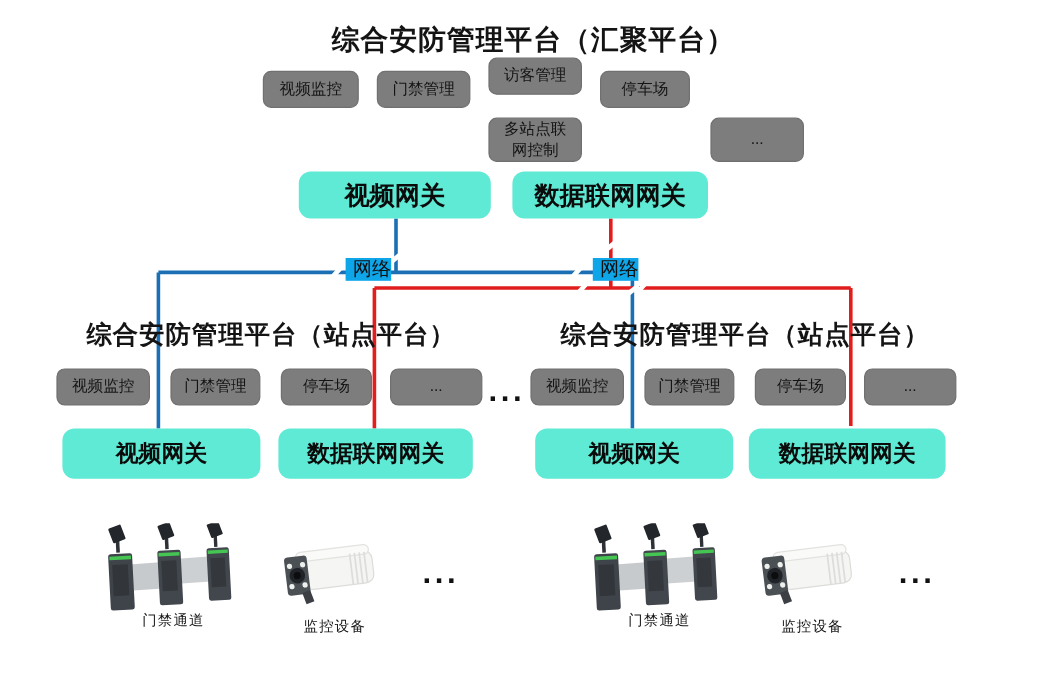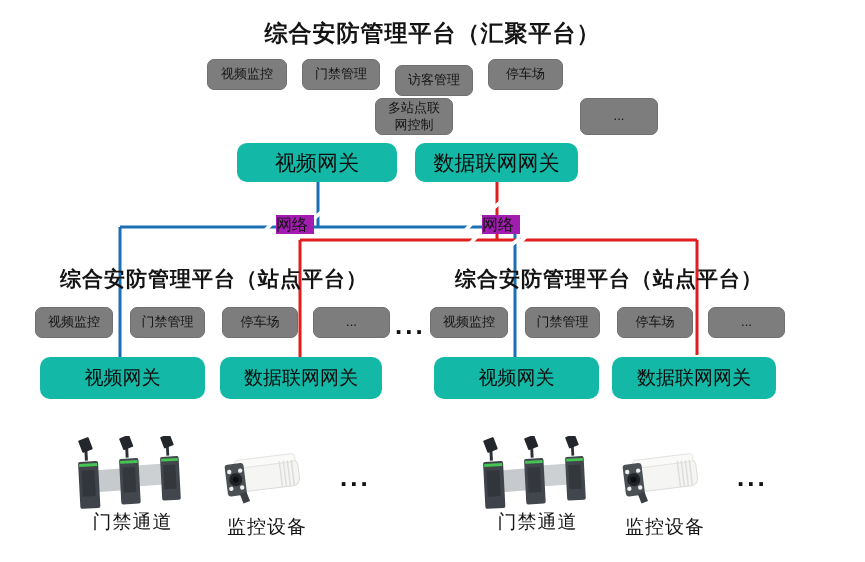--- a/index.html
+++ b/index.html
@@ -1,41 +1,41 @@
 <!DOCTYPE html>
 <html><head>
 <meta charset="utf-8">
 <style>
   html,body{margin:0;padding:0;background:#ffffff;}
   .canvas{
     position:relative;width:789px;height:562px;background:#ffffff;overflow:hidden;
-    font-family:"Liberation Sans", sans-serif;color:#161616;
+    font-family:"Liberation Sans", sans-serif;color:#161616;margin-left:12px;
   }
   .wires{position:absolute;left:0;top:0;z-index:1;}
   .title{position:absolute;font-weight:bold;color:#141414;text-align:center;z-index:2;letter-spacing:1px;}
   .hub-title{left:0;width:865px;top:18px;font-size:23px;}
   .site-title{width:372px;top:265px;font-size:21px;}
   .gbtn{
     position:absolute;background:#7d7d7d;border:1px solid #707070;border-radius:7px;
     color:#141414;display:flex;align-items:center;justify-content:center;text-align:center;
     font-size:13px;line-height:1.3;padding:0 7px;box-sizing:border-box;z-index:2;
     word-break:break-all;
   }
   .bluebox{
-    position:absolute;background:#14b8a6;border-radius:10px;color:#0b0b0b;
-    display:flex;align-items:center;justify-content:center;z-index:2;font-weight:400;
+    position:absolute;background:#5eead4;border-radius:10px;color:#0b0b0b;
+    display:flex;align-items:center;justify-content:center;z-index:2;font-weight:700;
   }
   .bluebox.top{font-size:21px;}
   .bluebox.site{font-size:19px;}
   .netlbl{
-    position:absolute;background:#a21caf;font-size:16px;color:#101010;z-index:3;
-    text-align:left;line-height:19px;z-index:3;
+    position:absolute;background:#0ea5e9;font-size:16px;color:#101010;z-index:3;
+    text-align:right;line-height:19px;z-index:3;
   }
   .ell{position:absolute;font-weight:bold;color:#111;font-size:26px;letter-spacing:3px;z-index:2;}
-  .devlbl{position:absolute;font-size:19px;color:#161616;text-align:center;z-index:2;letter-spacing:1px;}
+  .devlbl{position:absolute;font-size:12px;color:#161616;text-align:center;z-index:2;letter-spacing:1px;}
   .devimg{position:absolute;z-index:2;}
   .watermark{
     position:absolute;right:8px;top:521px;font-family:"DejaVu Serif", serif;font-style:italic;
     color:#b4b4b4;font-size:19px;z-index:2;
   }
 </style>
 </head>
 <body>
 
 <div class="canvas">
@@ -54,24 +54,24 @@
       <path d="M313 219 L323 211"></path>
       <path d="M492 209 L502 201"></path>
       <path d="M510 246 L520 238"></path>
     </g>
   </svg>
 
   <div class="title hub-title">综合安防管理平台（汇聚平台）</div>
 
   <div class="gbtn" style="left:207px;top:59px;width:80px;height:31px">视频监控</div>
   <div class="gbtn" style="left:302px;top:59px;width:78px;height:31px">门禁管理</div>
-  <div class="gbtn" style="left:395px;top:65px;width:78px;height:31px">访客管理</div>
+  <div class="gbtn" style="left:395px;top:48px;width:78px;height:31px">访客管理</div>
   <div class="gbtn" style="left:488px;top:59px;width:75px;height:31px">停车场</div>
 
-  <div class="gbtn" style="left:375px;top:98px;width:78px;height:37px">多站点联网控制</div>
+  <div class="gbtn" style="left:395px;top:98px;width:78px;height:37px">多站点联网控制</div>
   <div class="gbtn" style="left:580px;top:98px;width:78px;height:37px">...</div>
 
   <div class="bluebox top" style="left:237px;top:143px;width:160px;height:39px">视频网关</div>
   <div class="bluebox top" style="left:415px;top:143px;width:163px;height:39px">数据联网网关</div>
 
   <div class="netlbl" style="left:276px;top:215px;width:38px;height:19px">网络</div>
   <div class="netlbl" style="left:482px;top:215px;width:38px;height:19px">网络</div>
 
   <div class="title site-title" style="left:28px">综合安防管理平台（站点平台）</div>
   <div class="gbtn" style="left:35px;top:307px;width:78px;height:31px">视频监控</div>

